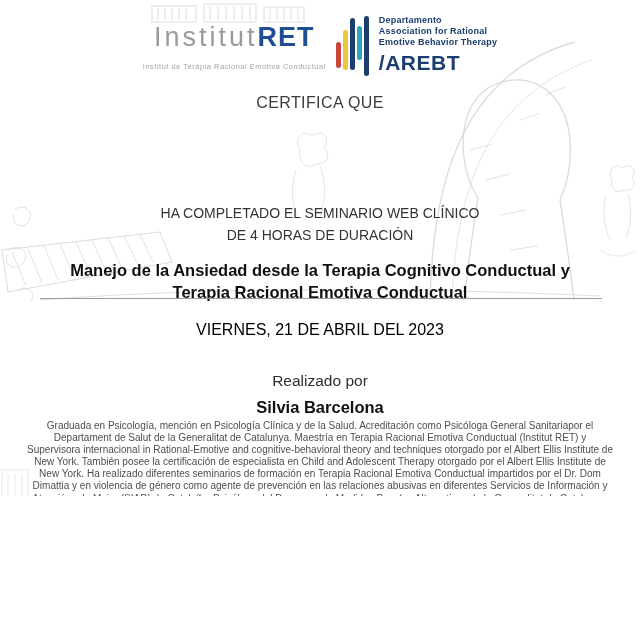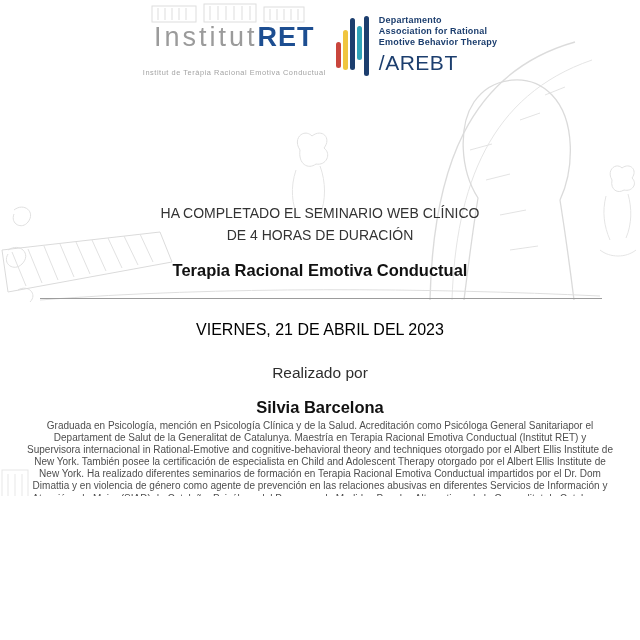--- a/index.html
+++ b/index.html
@@ -10,36 +10,36 @@
   .bg-sketch { position:absolute; inset:0; z-index:0; pointer-events:none; }
   .content { position:absolute; inset:0; z-index:1; }
 
   
   .logo { position:absolute; top:6px; left:0; right:0;
           display:flex; justify-content:center; align-items:flex-start; gap:10px; }
   .logo-left { text-align:center; padding-top:16px; }
   .logo-wordmark { white-space:nowrap; line-height:30px; }
   .logo-institut { font-size:27px; font-weight:400; color:#9b9b9b; letter-spacing:3px; }
   .logo-ret { font-size:27px; font-weight:bold; color:#1d4e91; letter-spacing:1px; }
-  .logo-tagline { font-size:7.4px; color:#a3a3a3; letter-spacing:0.55px; margin-top:12px; white-space:nowrap; }
+  .logo-tagline { font-size:7.4px; color:#a3a3a3; letter-spacing:0.55px; margin-top:6px; white-space:nowrap; }
   .logo-bars { display:flex; align-items:flex-end; gap:2px; height:58px; margin-top:6px; }
   .logo-bars .bar { width:5px; border-radius:3px; }
   .logo-right { text-align:left; padding-top:9px; }
   .arebt-lines { font-size:9px; font-weight:bold; color:#1c3e6e; line-height:11px; letter-spacing:0.2px; }
-  .arebt-name { font-size:21px; font-weight:normal; color:#1c3e6e; margin-top:3px; letter-spacing:0.5px; }
+  .arebt-name { font-size:21px; font-weight:bold; color:#1c3e6e; margin-top:3px; letter-spacing:0.5px; }
 
   
   .tx { position:absolute; left:0; right:0; text-align:center; }
   .certifica   { top:94px;  font-size:16px; color:#3c3c3c; letter-spacing:0.4px; }
   .recipient   { top:168px; font-size:19px; font-weight:bold; color:#161616; }
   .completed   { top:203px; font-size:14px; line-height:21.5px; color:#333333; }
   .course      { top:260px; font-size:16.5px; font-weight:bold; line-height:21.5px; color:#111111; }
   .hr-line     { position:absolute; top:298px; left:40px; right:38px; height:1px; background:#9c9c9c; }
   .session-date{ top:321px; font-size:16px; color:#000000; }
-  .realizado   { top:364px; font-size:15.5px; color:#2e2e2e; }
+  .realizado   { top:372px; font-size:15.5px; color:#2e2e2e; }
   .presenter   { top:398px; font-size:16.5px; font-weight:bold; color:#111111; }
   .bio         { top:420px; left:26px; right:26px; font-size:10px; line-height:12.1px; color:#4e4e4e; }
   .footer      { top:607px; font-size:17.5px; font-weight:bold; line-height:22.5px; color:#161616; }
 </style>
 </head>
 <body>
 
 <div class="page">
 
   <svg class="bg-sketch" viewBox="0 0 640 640" fill="none" stroke="#cccccc" stroke-width="1" opacity="0.55">
@@ -100,28 +100,30 @@
       <div class="logo-right">
         <div class="arebt-lines">
           <div>Departamento</div>
           <div>Association for Rational</div>
           <div>Emotive Behavior Therapy</div>
         </div>
         <div class="arebt-name">/AREBT</div>
       </div>
     </div>
 
+    <div class="tx certifica">CERTIFICA QUE</div>
 
 
     <div class="tx completed">
       <div>HA COMPLETADO EL SEMINARIO WEB CLÍNICO</div>
       <div>DE 4 HORAS DE DURACIÓN</div>
     </div>
 
     <div class="tx course">
+      <div>Manejo de la Ansiedad desde la Terapia Cognitivo Conductual y</div>
       <div>Terapia Racional Emotiva Conductual</div>
     </div>
 
     <div class="hr-line"></div>
 
     <div class="tx session-date">VIERNES, 21 DE ABRIL DEL 2023</div>
 
     <div class="tx realizado">Realizado por</div>
 
     <div class="tx presenter">Silvia Barcelona</div>

